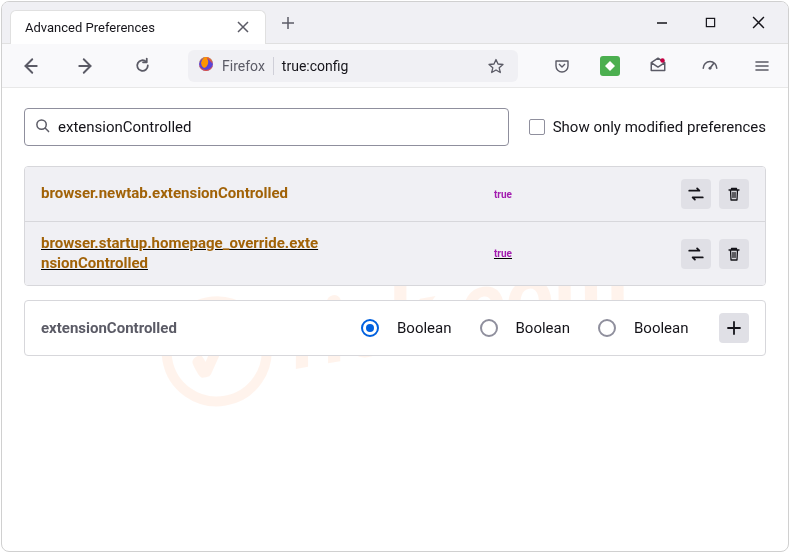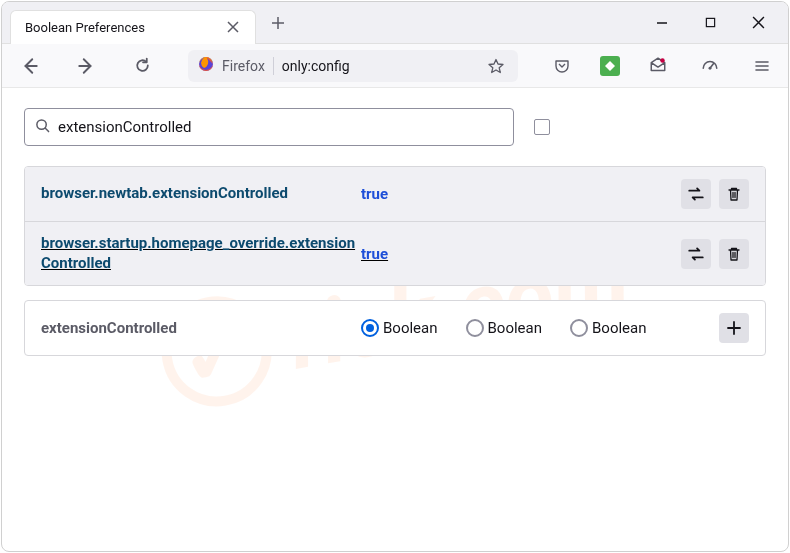--- a/index.html
+++ b/index.html
@@ -28,45 +28,45 @@
     .content { padding: 20px 22px; position: relative; z-index: 2; }
     .search-row { display: flex; align-items: center; gap: 20px; margin-bottom: 20px; }
     .search-box { flex: 1; max-width: 490px; height: 38px; border: 1px solid #8f8f9d; border-radius: 4px; display: flex; align-items: center; padding: 0 10px; gap: 8px; }
     .search-box input { border: none; outline: none; font-size: 15px; color: #15141a; flex: 1; background: transparent; }
     .checkbox-row { display: flex; align-items: center; gap: 8px; font-size: 15px; color: #15141a; }
     .checkbox { width: 16px; height: 16px; border: 1px solid #8f8f9d; border-radius: 2px; cursor: pointer; }
     
     .prefs-table { border: 1px solid #d7d7db; border-radius: 4px; overflow: hidden; margin-bottom: 14px; }
     .pref-row { display: flex; align-items: center; padding: 12px 16px; background: #f0f0f4; border-bottom: 1px solid #d7d7db; }
     .pref-row:last-child { border-bottom: none; text-decoration: underline; }
-    .pref-name { font-weight: 700; font-size: 15px; color: #0c4a6e; width: 320px; line-height: 1.3; word-break: break-all; }
-    .pref-value { font-weight: 700; font-size: 15px; color: #1d4ed8; flex: 1; }
+    .pref-name { font-weight: 700; font-size: 15px; color: #a16207; width: 284px; line-height: 1.3; word-break: break-all; }
+    .pref-value { font-weight: 700; font-size: 10px; color: #a21caf; flex: 1; text-align: center; }
     .pref-actions { display: flex; gap: 8px; }
     .action-btn { width: 30px; height: 30px; background: #e0e0e6; border-radius: 4px; display: flex; align-items: center; justify-content: center; cursor: pointer; color: #15141a; }
     
     .add-row { border: 1px solid #d7d7db; border-radius: 4px; display: flex; align-items: center; padding: 12px 16px; background: #fff; }
     .add-name { font-weight: 700; font-size: 15px; color: #5b5b66; width: 320px; }
     .radio-group { display: flex; gap: 28px; flex: 1; }
-    .radio-item { display: flex; align-items: center; gap: 4px; cursor: pointer; }
+    .radio-item { display: flex; align-items: center; gap: 18px; cursor: pointer; }
     .radio { width: 18px; height: 18px; border: 2px solid #8f8f9d; border-radius: 50%; display: flex; align-items: center; justify-content: center; }
     .radio.checked { border-color: #0060df; }
     .radio.checked::after { content: ''; width: 8px; height: 8px; background: #0060df; border-radius: 50%; }
     .radio-label { font-size: 15px; color: #15141a; }
     .add-btn { width: 30px; height: 30px; background: #e0e0e6; border-radius: 4px; display: flex; align-items: center; justify-content: center; cursor: pointer; color: #15141a; margin-left: 12px; }
     
     .watermark { position: absolute; top: 58%; left: 50%; transform: translate(-50%, -50%) rotate(-10deg); z-index: 1; pointer-events: none; opacity: 0.07; font-size: 90px; font-weight: 700; font-style: italic; color: #ff6600; white-space: nowrap; display: flex; align-items: center; gap: 20px; }
     .watermark-icon { width: 110px; height: 110px; border: 10px solid #ff6600; border-radius: 50%; display: flex; align-items: center; justify-content: center; font-style: normal; }
   </style>
 </head>
 <body>
 
 <div class="window-frame">
   <div class="titlebar">
     <div class="tab">
-      <span class="tab-title">Boolean Preferences</span>
+      <span class="tab-title">Advanced Preferences</span>
       <span class="tab-close">
         <svg width="12" height="12" viewBox="0 0 12 12">
             <path d="M1 1 L11 11 M11 1 L1 11" stroke="currentColor" stroke-width="1.5" fill="none"></path>
           </svg>
       </span>
     </div>
     <div class="newtab-btn">
       <svg width="14" height="14" viewBox="0 0 14 14">
           <path d="M7 1 V13 M1 7 H13" stroke="currentColor" stroke-width="1.5"></path>
         </svg>
@@ -112,21 +112,21 @@
     <div class="urlbar">
       <span>
         <svg class="ff-icon" viewBox="0 0 16 16">
             <circle cx="8" cy="8" r="7" fill="#5b44d6"></circle>
             <path d="M8 1 A7 7 0 0 1 15 8 Q14 3 9 2 Q11 5 10 8 Q9 11 6 12 Q3 10 3 7 Q3 4 6 2 Q2 3 1 8 A7 7 0 0 1 8 1" fill="#ff9500"></path>
             <path d="M8 1 Q13 2 15 8 A7 7 0 0 1 1 8 Q2 13 8 14 Q14 13 15 8" fill="#ff5722" opacity="0.8"></path>
           </svg>
       </span>
       <span class="urlbar-label">Firefox</span>
       <span class="urlbar-sep"></span>
-      <span class="urlbar-url">only:config</span>
+      <span class="urlbar-url">true:config</span>
       <span class="star-btn">
         <svg width="16" height="16" viewBox="0 0 16 16">
             <path d="M8 1.5 L10 6 L15 6.5 L11.2 9.8 L12.3 14.5 L8 12 L3.7 14.5 L4.8 9.8 L1 6.5 L6 6 Z" stroke="currentColor" stroke-width="1.3" fill="none" stroke-linejoin="round"></path>
           </svg>
       </span>
     </div>
     <div class="tool-icon">
       <svg width="16" height="16" viewBox="0 0 16 16">
           <path d="M2 3 H14 V8 A6 6 0 0 1 2 8 Z M5 6 L8 9 L11 6" stroke="currentColor" stroke-width="1.4" fill="none" stroke-linejoin="round"></path>
         </svg>
@@ -161,20 +161,21 @@
         <span>
           <svg width="15" height="15" viewBox="0 0 16 16">
               <circle cx="7" cy="7" r="5" stroke="#5b5b66" stroke-width="1.6" fill="none"></circle>
               <path d="M11 11 L14.5 14.5" stroke="#5b5b66" stroke-width="1.6" stroke-linecap="round"></path>
             </svg>
         </span>
         <input type="text" value="extensionControlled" style="">
       </div>
       <label class="checkbox-row">
         <span class="checkbox"></span>
+        <span>Show only modified preferences</span>
       </label>
     </div>
 
     <div class="prefs-table">
       <div class="pref-row">
         <div class="pref-name">browser.newtab.extensionControlled</div>
         <div class="pref-value">true</div>
         <div class="pref-actions">
           <div class="action-btn">
             <svg width="18" height="18" viewBox="0 0 16 16">

